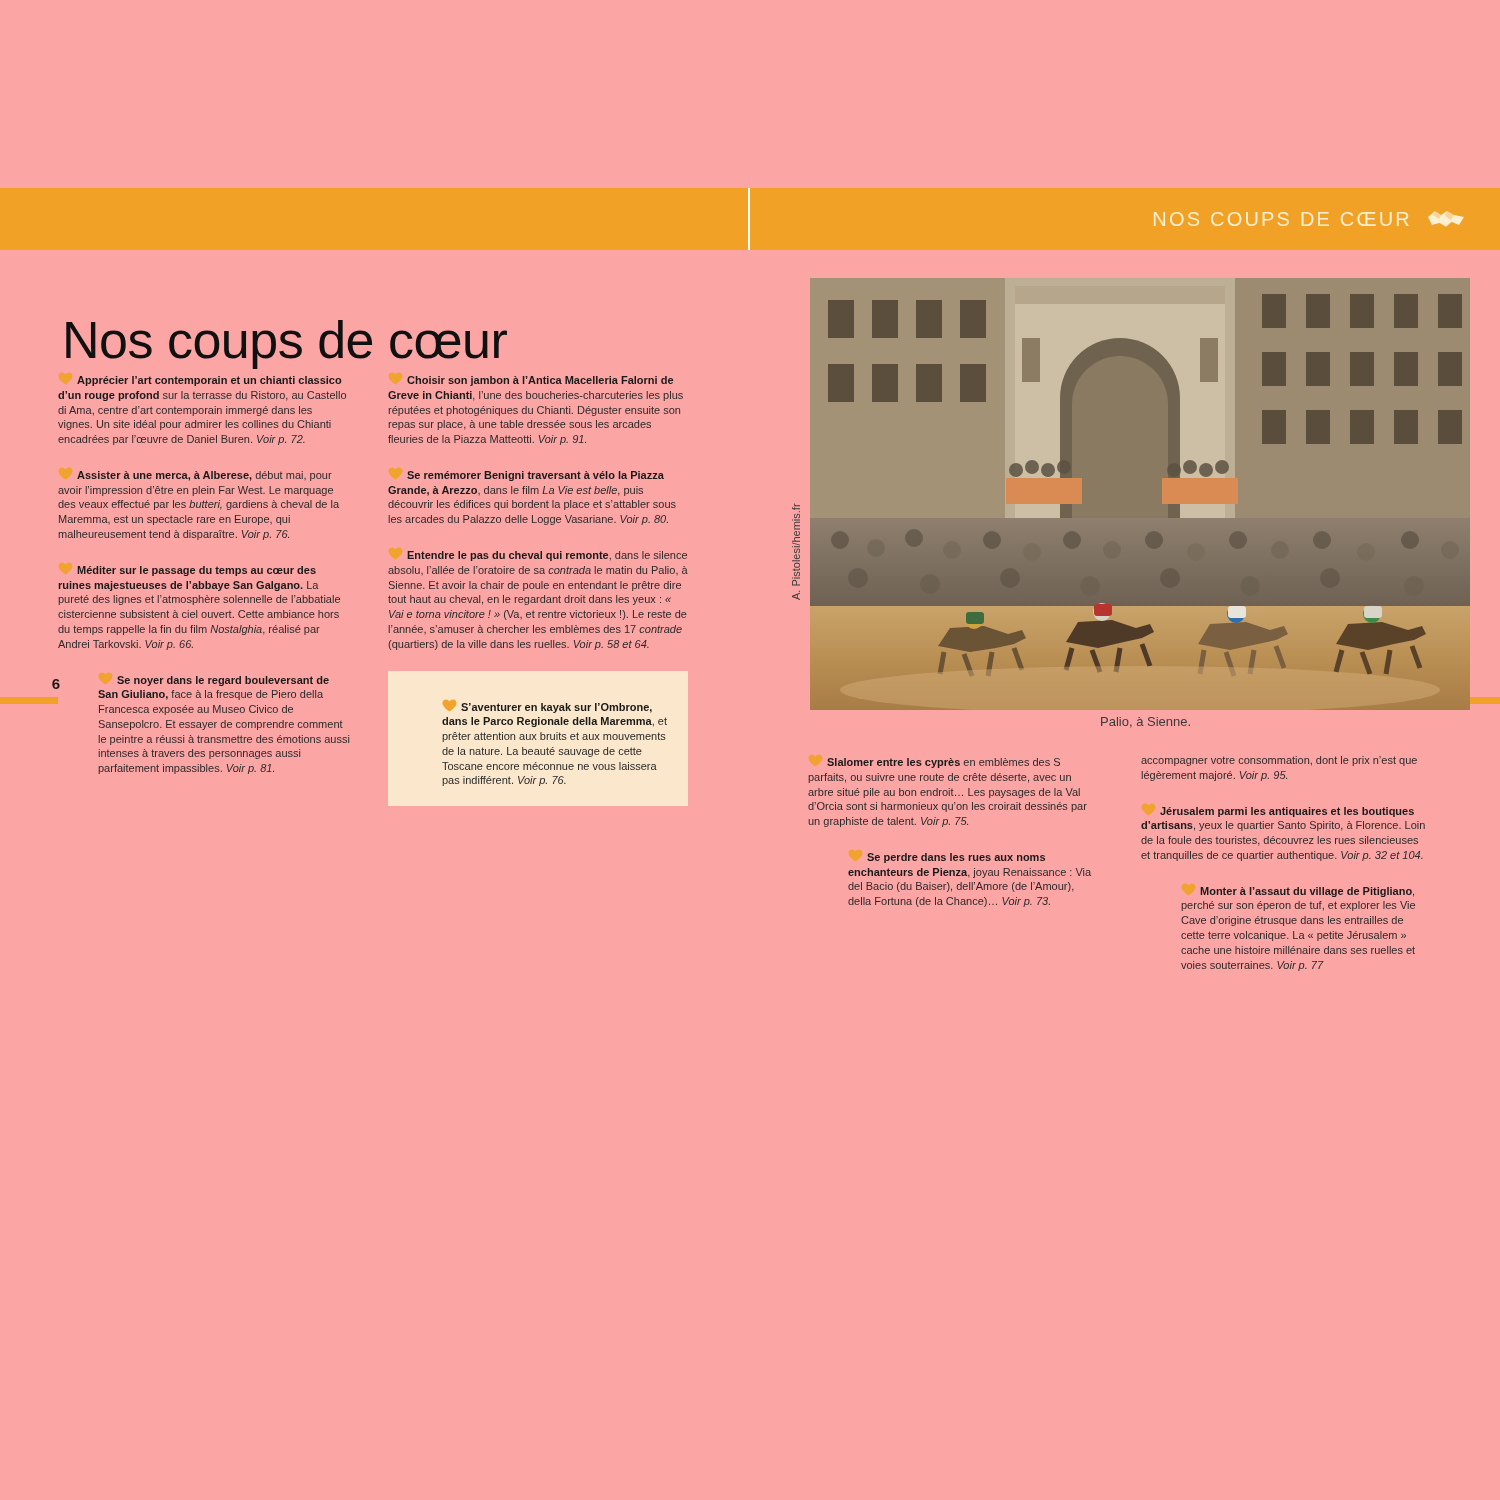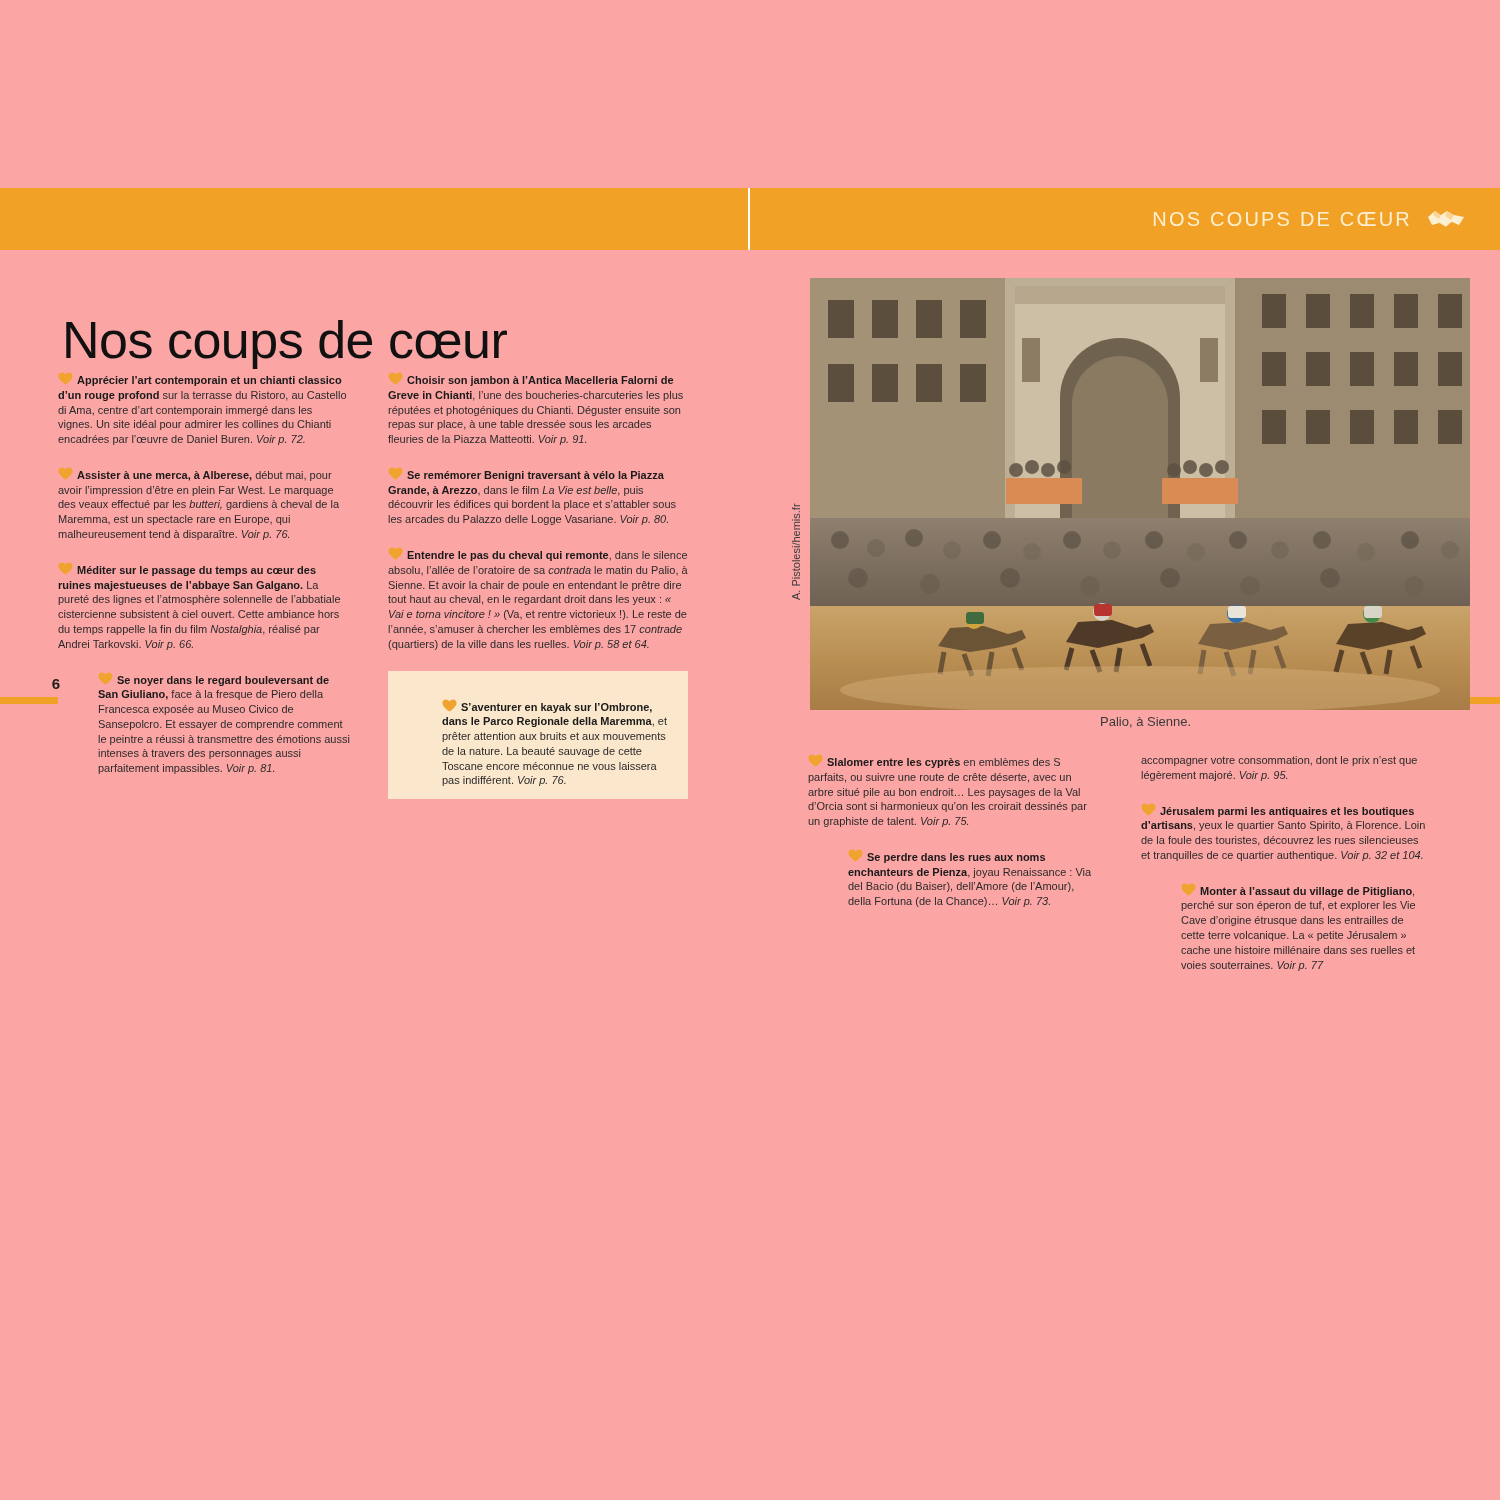--- a/index.html
+++ b/index.html
@@ -116,21 +116,21 @@
     height: 13px;
     margin-right: 4px;
     position: relative;
     top: 1px;
     vertical-align: baseline;
   }
 
   
   .callout {
     background: #fbe7cc;
-    padding: 16px 18px 11px 14px;
+    padding: 16px 18px 18px 14px;
     box-sizing: border-box;
     width: 300px;
     margin-top: 4px;
   }
   .callout .entry { margin-bottom: 0; }
 
   
   .photo-wrap {
     position: absolute;
     left: 810px;

